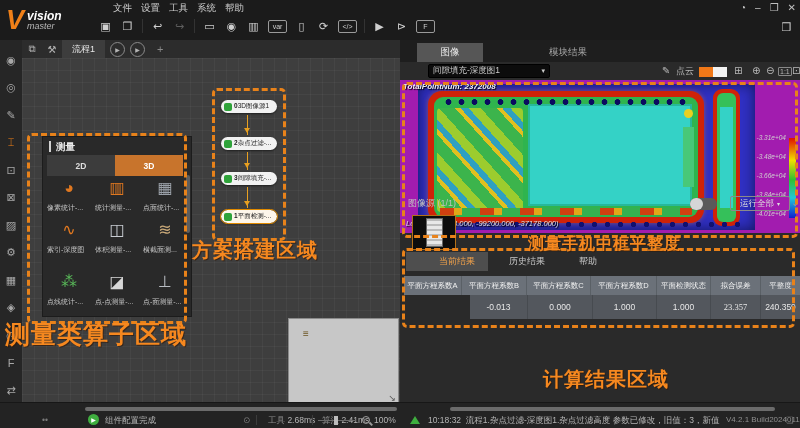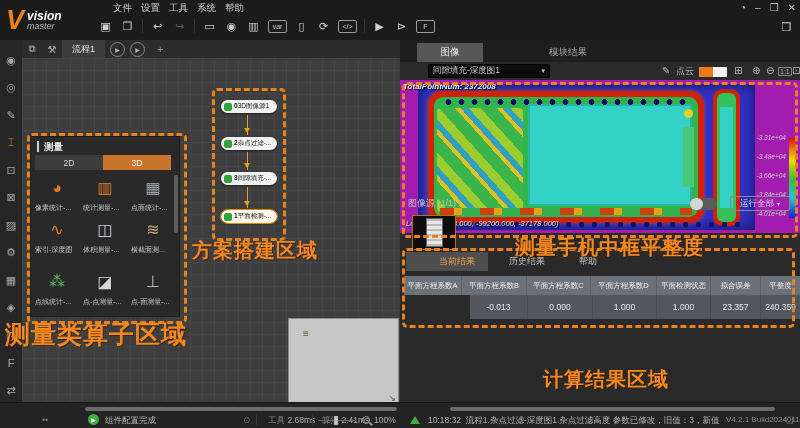--- a/index.html
+++ b/index.html
@@ -38,25 +38,25 @@
   .ft-add{margin-left:12px;color:#8a8a8a;font-size:11px;}
   .canvas{position:absolute;left:22px;top:58px;width:378px;height:344px;background:#3e3e3e;
           background-image:linear-gradient(rgba(255,255,255,.035) 1px,transparent 1px),
                            linear-gradient(90deg,rgba(255,255,255,.035) 1px,transparent 1px);
           background-size:12px 12px;overflow:hidden;}
   
   .dash{position:absolute;border:3px dashed #e8821a;border-radius:5px;pointer-events:none;z-index:8;}
   .ann{position:absolute;color:#f6881f;font-weight:bold;z-index:9;text-shadow:1px 1px 0 rgba(50,20,0,.55);
        letter-spacing:1px;white-space:nowrap;}
   
-  .mpanel{position:absolute;left:8px;top:78px;width:148px;height:179px;background:#292929;border:1px solid #1c1c1c;}
+  .mpanel{position:absolute;left:20px;top:78px;width:148px;height:179px;background:#292929;border:1px solid #1c1c1c;}
   .mp-title{position:absolute;left:6px;top:4px;font-size:9.5px;font-weight:bold;color:#e8e8e8;
             border-left:2px solid #d0d0d0;padding-left:5px;line-height:11px;}
-  .mp-tab{position:absolute;top:18px;height:15px;display:flex;align-items:center;justify-content:center;
-          font-size:8.5px;color:#ddd;}
+  .mp-tab{position:absolute;top:18px;height:21px;display:flex;align-items:center;justify-content:center;
+          font-size:8.5px;color:#ddd;font-weight:bold;}
   .mp-scroll{position:absolute;right:1px;top:38px;width:4px;height:58px;background:#5d5d5d;border-radius:2px;}
   .tool{position:absolute;width:44px;text-align:center;}
   .tool-ic{height:22px;font-size:16px;line-height:22px;}
   .tool-lb{position:absolute;width:46px;text-align:left;font-size:7px;color:#c6c6c6;white-space:nowrap;overflow:hidden;}
   
   .node{position:absolute;left:199px;width:56px;height:13px;background:#f2f2f2;border-radius:7px;
         display:flex;align-items:center;gap:2px;padding:0 3px;box-sizing:border-box;box-shadow:0 1px 2px rgba(0,0,0,.5);}
   .node.sel{outline:1.5px solid #e08a00;background:#fdf6ea;}
   .nicon{width:8px;height:8px;background:#2fa33a;border-radius:2px;flex:none;}
   .ntext{font-size:6.5px;color:#1a1a1a;white-space:nowrap;overflow:hidden;}
@@ -341,21 +341,21 @@
       <div class="cbar"></div>
       <div class="cbar-lb" style="top:54px;">-3.31e+04</div>
       <div class="cbar-lb" style="top:73px;">-3.48e+04</div>
       <div class="cbar-lb" style="top:92px;">-3.66e+04</div>
       <div class="cbar-lb" style="top:111px;">-3.84e+04</div>
       <div class="cbar-lb" style="top:130px;">-4.01e+04</div>
     </div>
     <div class="dash" style="left:2px;top:42px;width:390px;height:150px;"></div>
 
     <div class="srcrow-lb">图像源 (1/1)</div>
-    <div class="ann" style="left:115px;top:194px;font-size:20px;">测量手机中框平整度</div>
+    <div class="ann" style="left:128px;top:194px;font-size:16px;">测量手机中框平整度</div>
     <div class="toggle">
         <span class="toggle-k"></span>
       </div>
     <div class="runall">
       <span>运行全部</span>
       <span style="font-size:6px;">▾</span>
     </div>
     <span class="chev">⌄</span>
 
     <span class="thumb-arrow">▸</span>
@@ -375,21 +375,21 @@
         <div class="tcell" style="width:66px;">平面方程系数D</div>
         <div class="tcell" style="width:54px;">平面检测状态</div>
         <div class="tcell" style="width:50px;">拟合误差</div>
         <div class="tcell" style="width:40px;">平整度</div>
       </div>
       <div class="trow">
         <div class="tcell tval" style="width:58px;">-0.013</div>
         <div class="tcell tval" style="width:65px;">0.000</div>
         <div class="tcell tval" style="width:64px;">1.000</div>
         <div class="tcell tval" style="width:54px;">1.000</div>
-        <div class="tcell tval" style="width:50px;">23.357</div>
+        <div class="tcell tval" style="width:50px;font-family:Liberation Serif, serif;">23.357</div>
         <div class="tcell tval" style="width:40px;">240.359</div>
       </div>
     </div>
     <div class="dash" style="left:2px;top:208px;width:387px;height:74px;"></div>
     <div class="ann" style="left:143px;top:326px;font-size:20px;">计算结果区域</div>
   </div>
 
   <div class="statusbar">
     <div class="hscroll" style="left:85px;width:312px;"></div>
     <div class="hscroll" style="left:450px;width:325px;"></div>

